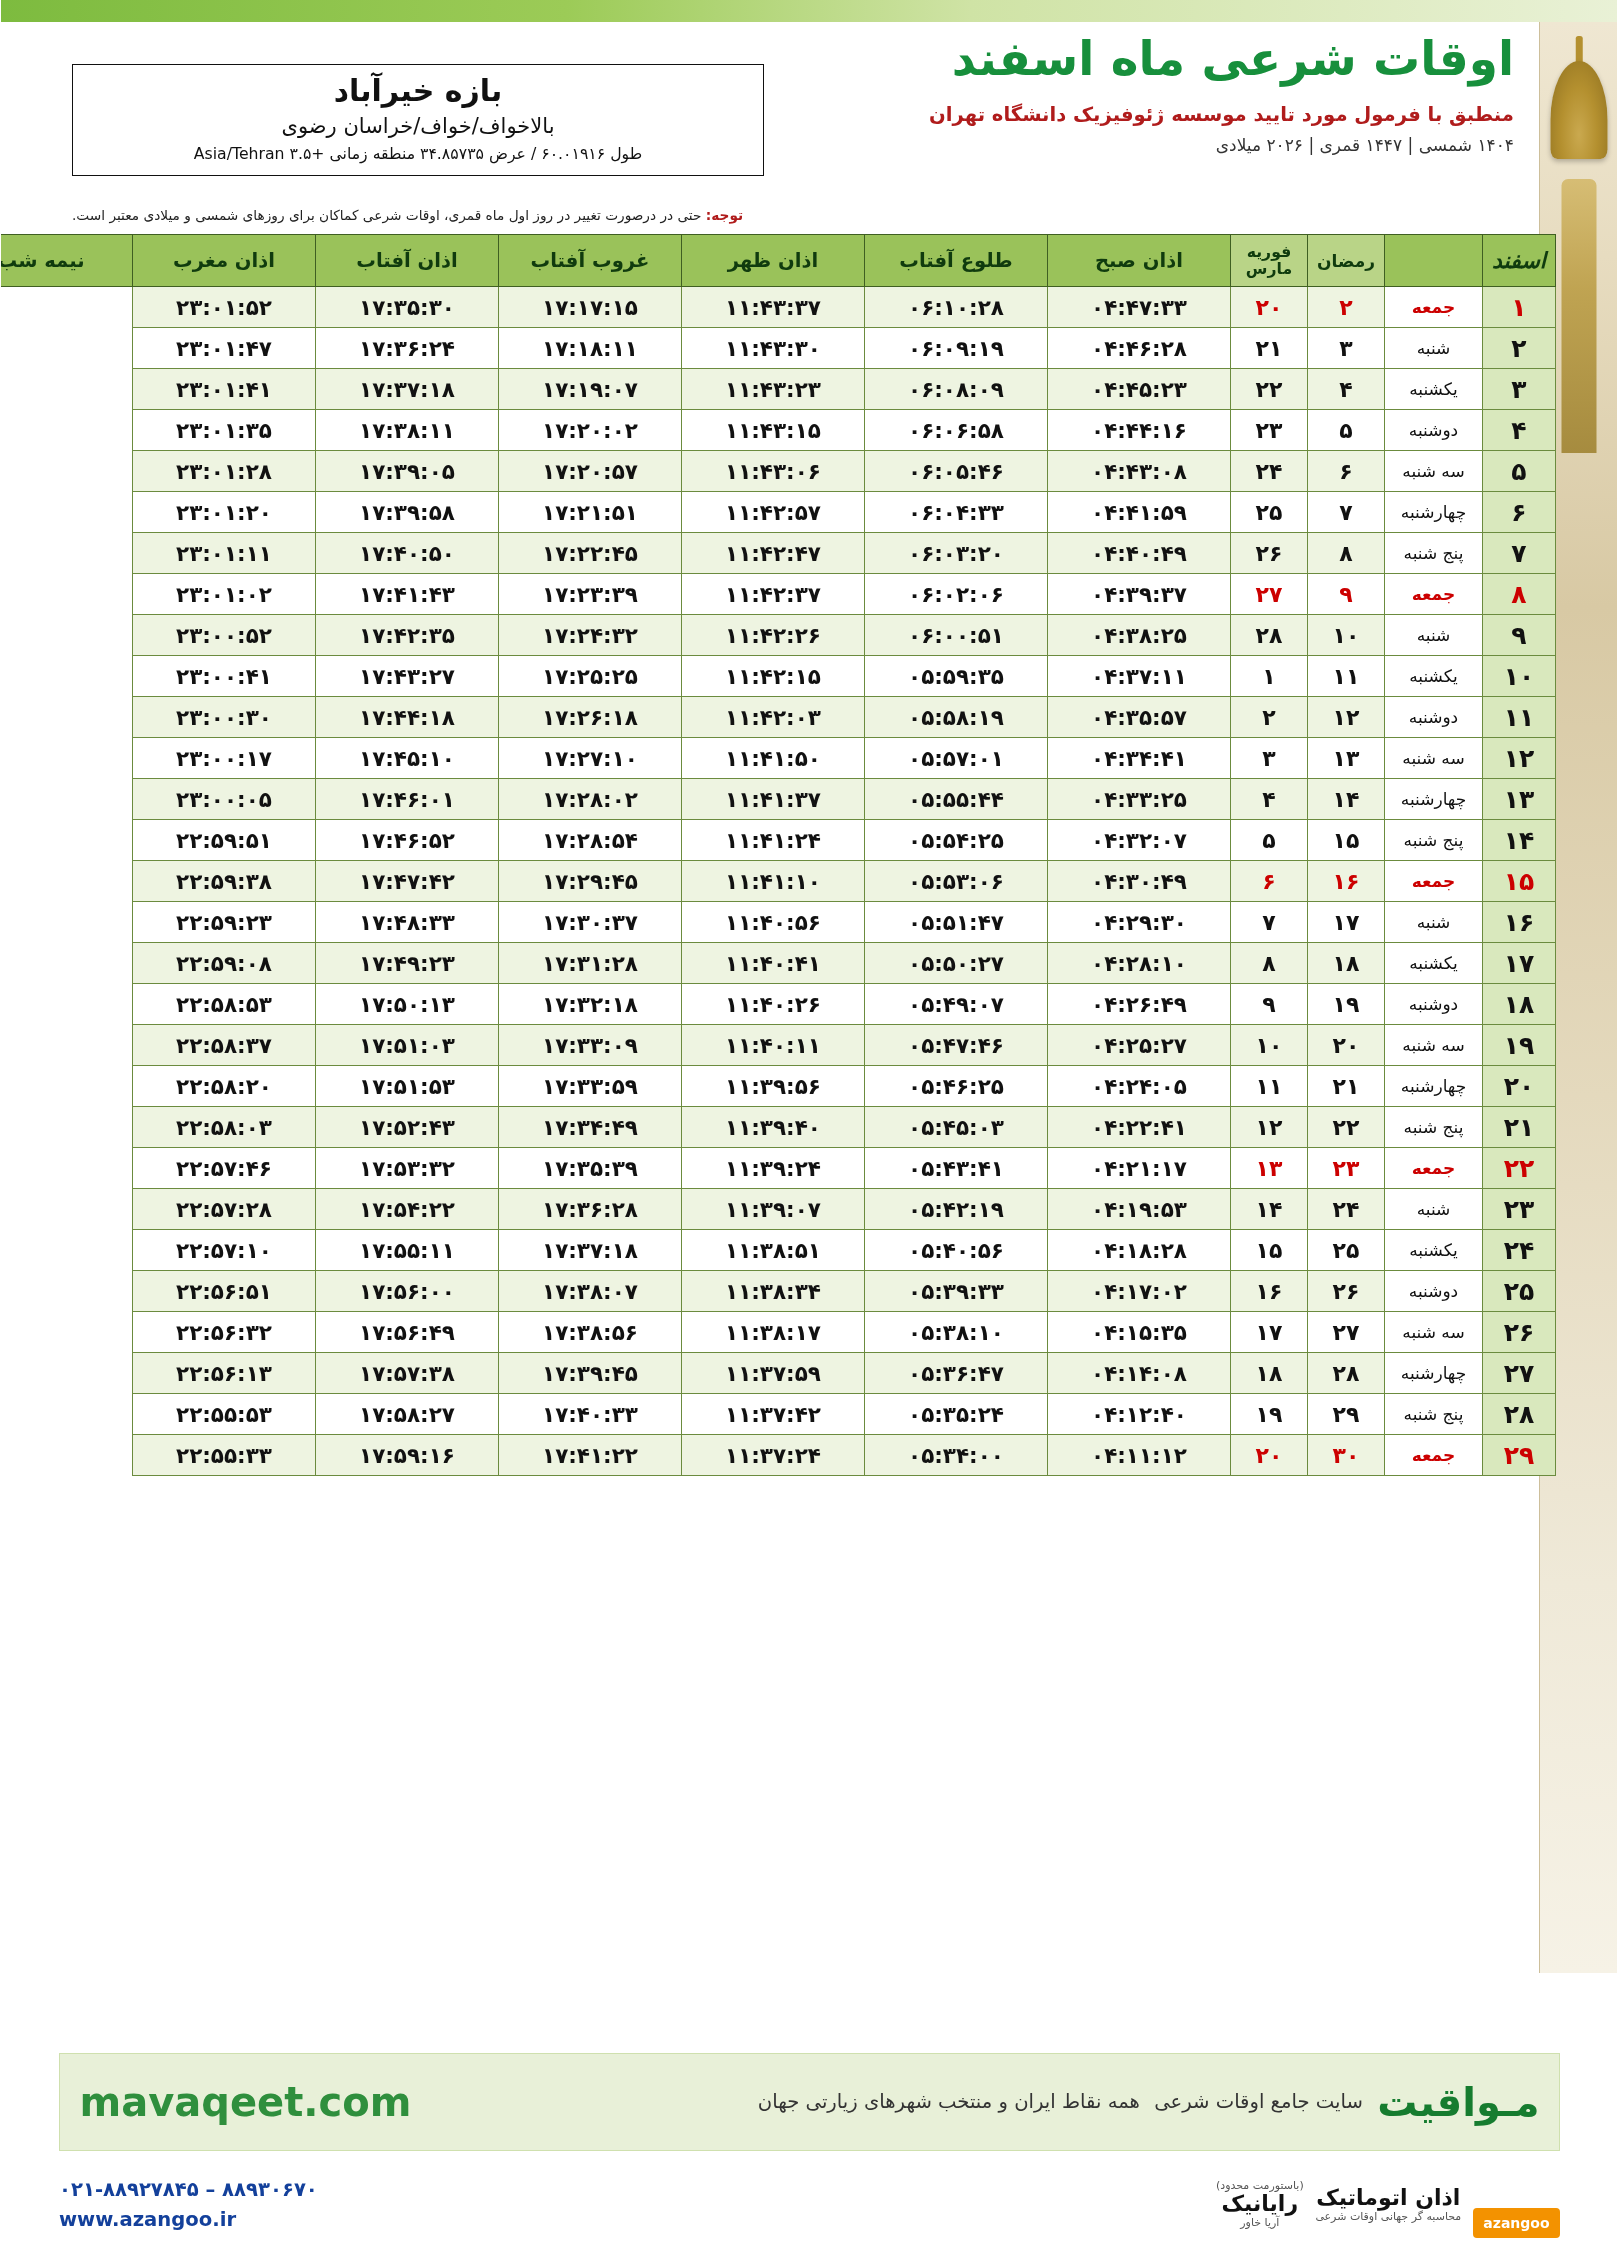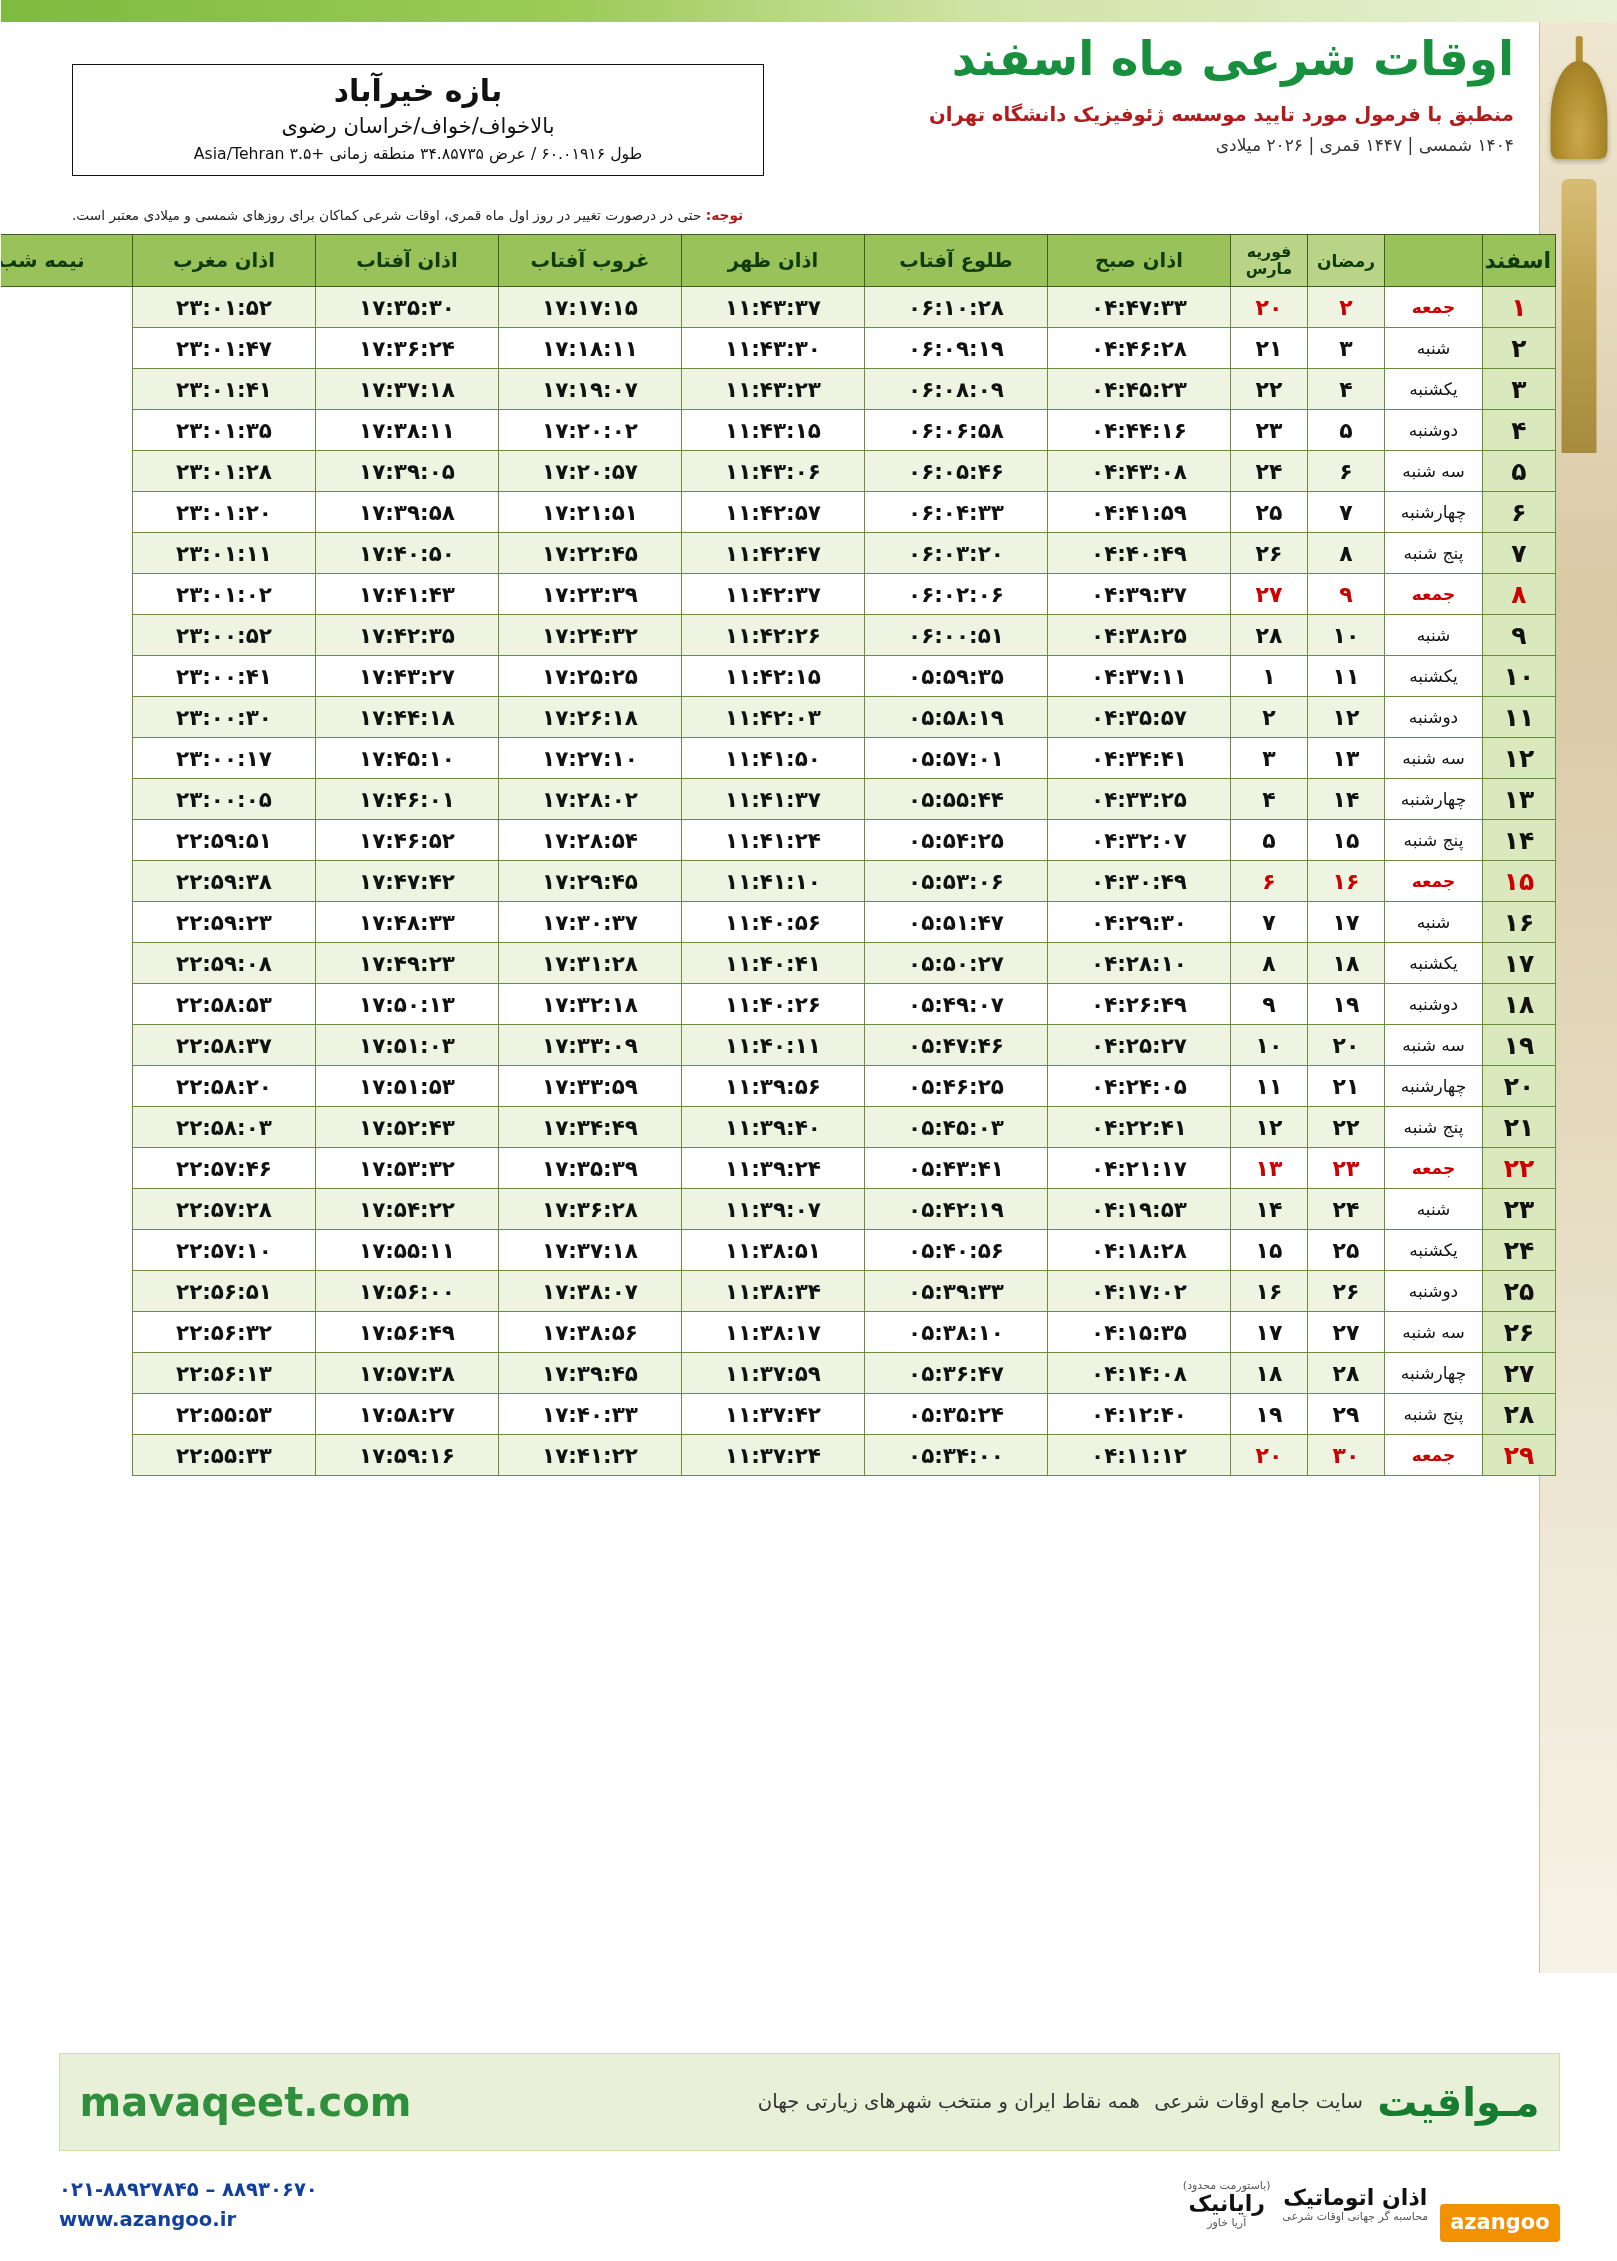--- a/index.html
+++ b/index.html
@@ -81,21 +81,21 @@
   }
   thead th{
     background:#9ac25a;
     color:#103b0e;
     font-size:19.6px;font-weight:bold;
     border:1.3px solid #3f5f22;
     height:51px;
     padding:0 3.9px;
     position:relative;
   }
-  thead th.hd-esfand{background:#9ac25a;font-size:22px;}
+  thead th.hd-esfand{background:#9ac25a;font-size:22px;font-style:italic;}
   thead th.hd-ram{background:#b9d487;font-size:17px;}
   thead th.hd-mar{background:#b9d487;font-size:15.7px;line-height:1.05;}
   tbody td{
     border:1.3px solid #6b8b3e;
     height:40px;
     text-align:center;
     font-size:22px;
     color:#111;
     font-weight:bold;
     padding:0;
@@ -133,21 +133,21 @@
   .fg-tag{font-size:19.6px;color:#333;}
   .fg-site{font-size:40px;font-weight:bold;color:#2f8f3d;direction:ltr;}
   .footer-bottom{
     position:absolute;left:59px;top:116px;width:1501px;height:85px;
     display:flex;align-items:center;justify-content:space-between;direction:rtl;
   }
   .fb-red{font-size:17.6px;color:#c0272d;text-align:center;line-height:1.6;}
   .fb-tel{font-size:19.6px;color:#13409b;font-weight:bold;text-align:left;direction:ltr;line-height:1.5;}
   .brandbox{display:flex;align-items:center;gap:11.7px;}
   .brand-azangoo{
-    background:#f39200;color:#fff;font-size:21px;font-weight:bold;
+    background:#f39200;color:#fff;font-size:14px;font-weight:bold;
     padding:6.5px 10.4px;border-radius:3.9px;text-align:center;line-height:1.2;margin-top:37px;
   }
   .brand-rayanik{
     font-size:22px;font-weight:bold;color:#111;text-align:center;line-height:1.1;
   }
   .brand-rayanik small{display:block;font-size:11px;font-weight:normal;color:#555;}
 </style>
 </head>
 <body>
 

